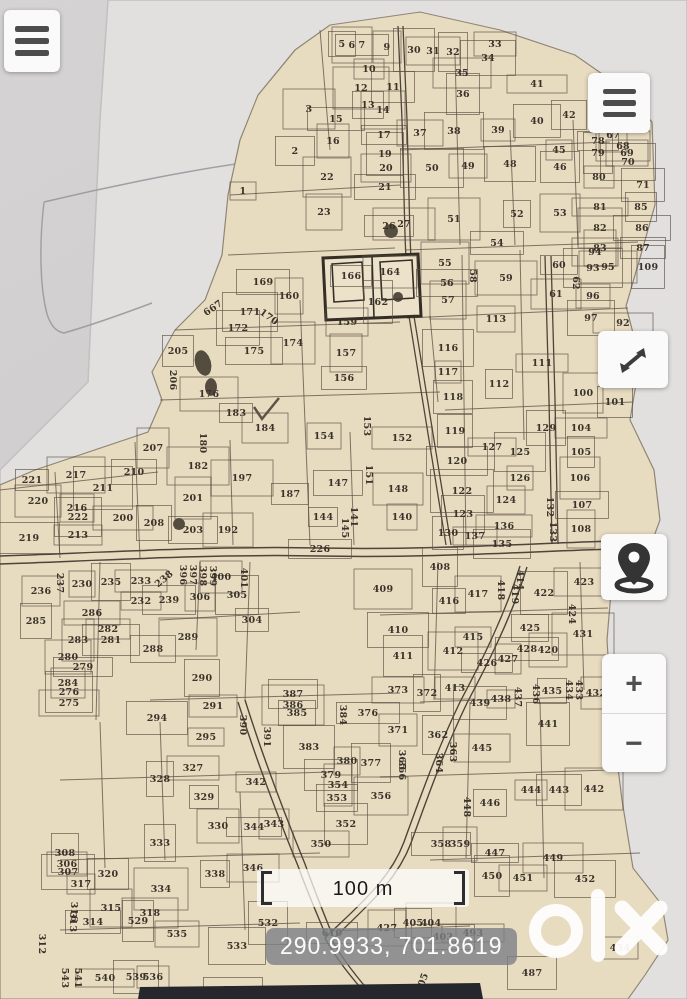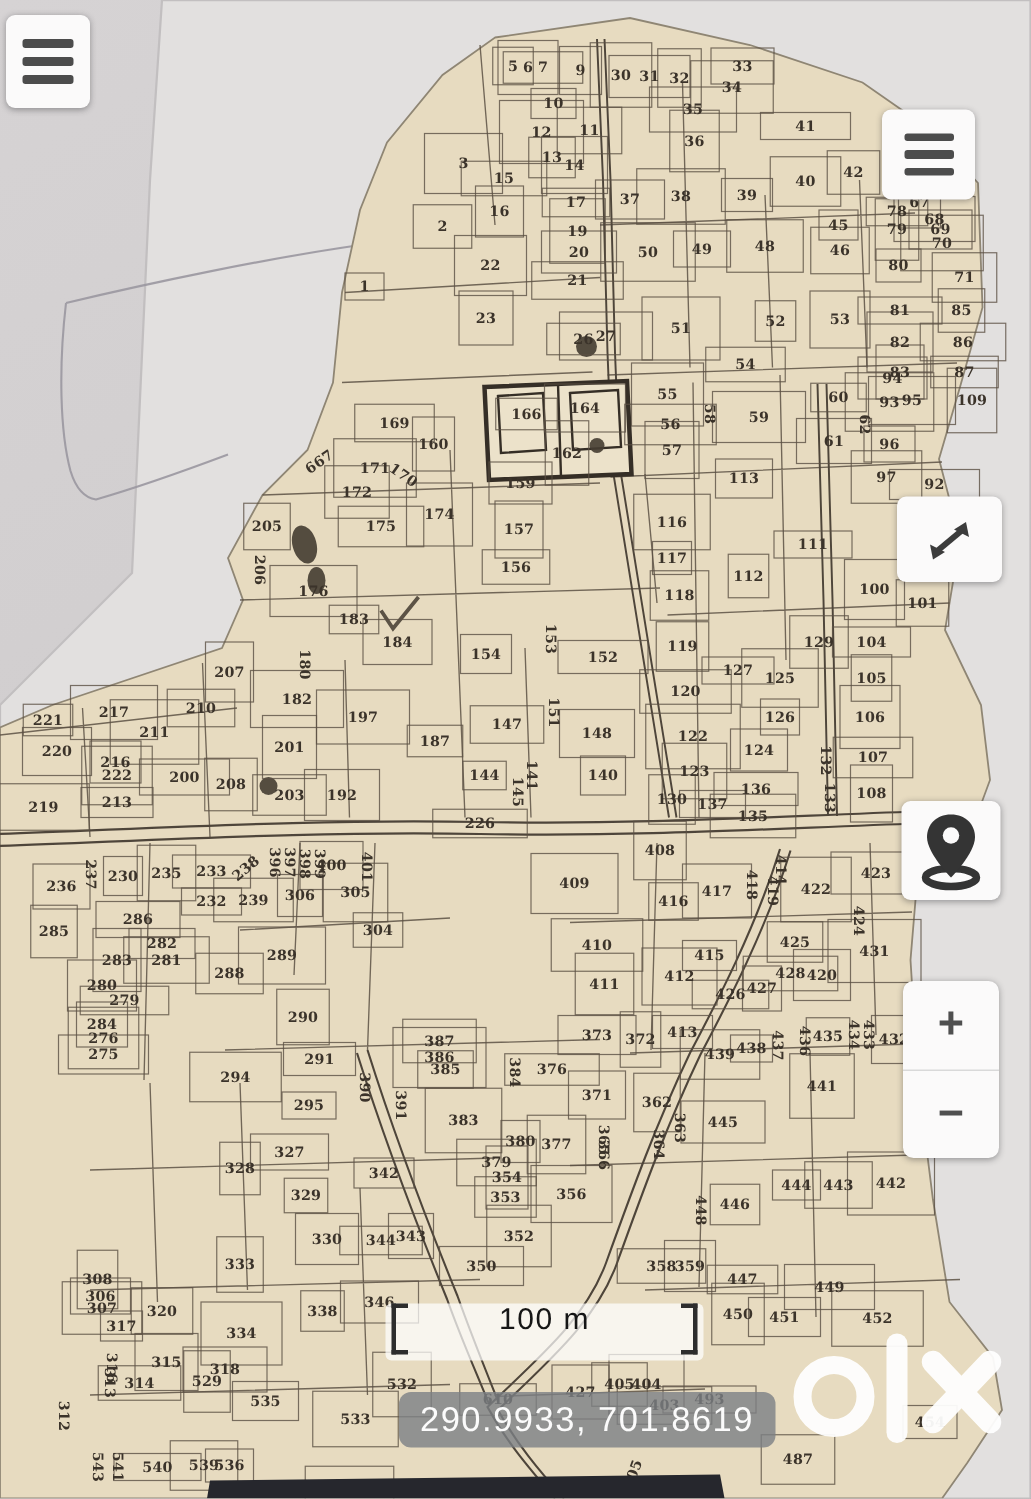--- a/index.html
+++ b/index.html
@@ -13,21 +13,21 @@
        box-shadow:0 1px 4px rgba(40,40,45,.4);display:flex;flex-direction:column;
        align-items:center;justify-content:center;cursor:pointer;}
   .hamburger{display:flex;flex-direction:column;gap:6px;}
   .hamburger i{display:block;width:34px;height:6px;border-radius:2px;background:#4c4c4c;}
   .zoomgroup{position:absolute;left:602px;top:654px;width:64px;height:118px;background:#fbfafa;
        border-radius:7px;box-shadow:0 1px 4px rgba(40,40,45,.4);display:flex;flex-direction:column;}
   .zoomgroup .half{flex:1;display:flex;align-items:center;justify-content:center;
        font-size:30px;font-weight:bold;color:#4f4f4f;cursor:pointer;}
   .zoomgroup .divider{height:1px;background:#d9d9d9;}
   .scalebar{position:absolute;left:257px;top:869px;width:212px;height:38px;
-       background:rgba(255,255,255,.72);border-radius:4px;display:flex;align-items:flex-start;}
+       background:rgba(255,255,255,.72);border-radius:4px;display:flex;align-items:center;}
   .scalebar .endcap{width:8px;height:28px;border:3px solid #2d2d2d;}
   .scalebar .endcap.left{border-right:none;margin-left:4px;}
   .scalebar .endcap.right{border-left:none;margin-right:4px;}
   .scalebar .lbl{flex:1;text-align:center;font-size:20px;color:#161616;letter-spacing:1px;}
   .coords{position:absolute;left:266px;top:928px;padding:5px 14px;border-radius:8px;
        background:rgba(124,128,133,.8);color:rgba(255,255,255,.96);font-size:23px;
        letter-spacing:1px;white-space:nowrap;}
   .olx{position:absolute;left:512px;top:882px;opacity:.94;}
 </style>
 </head>

